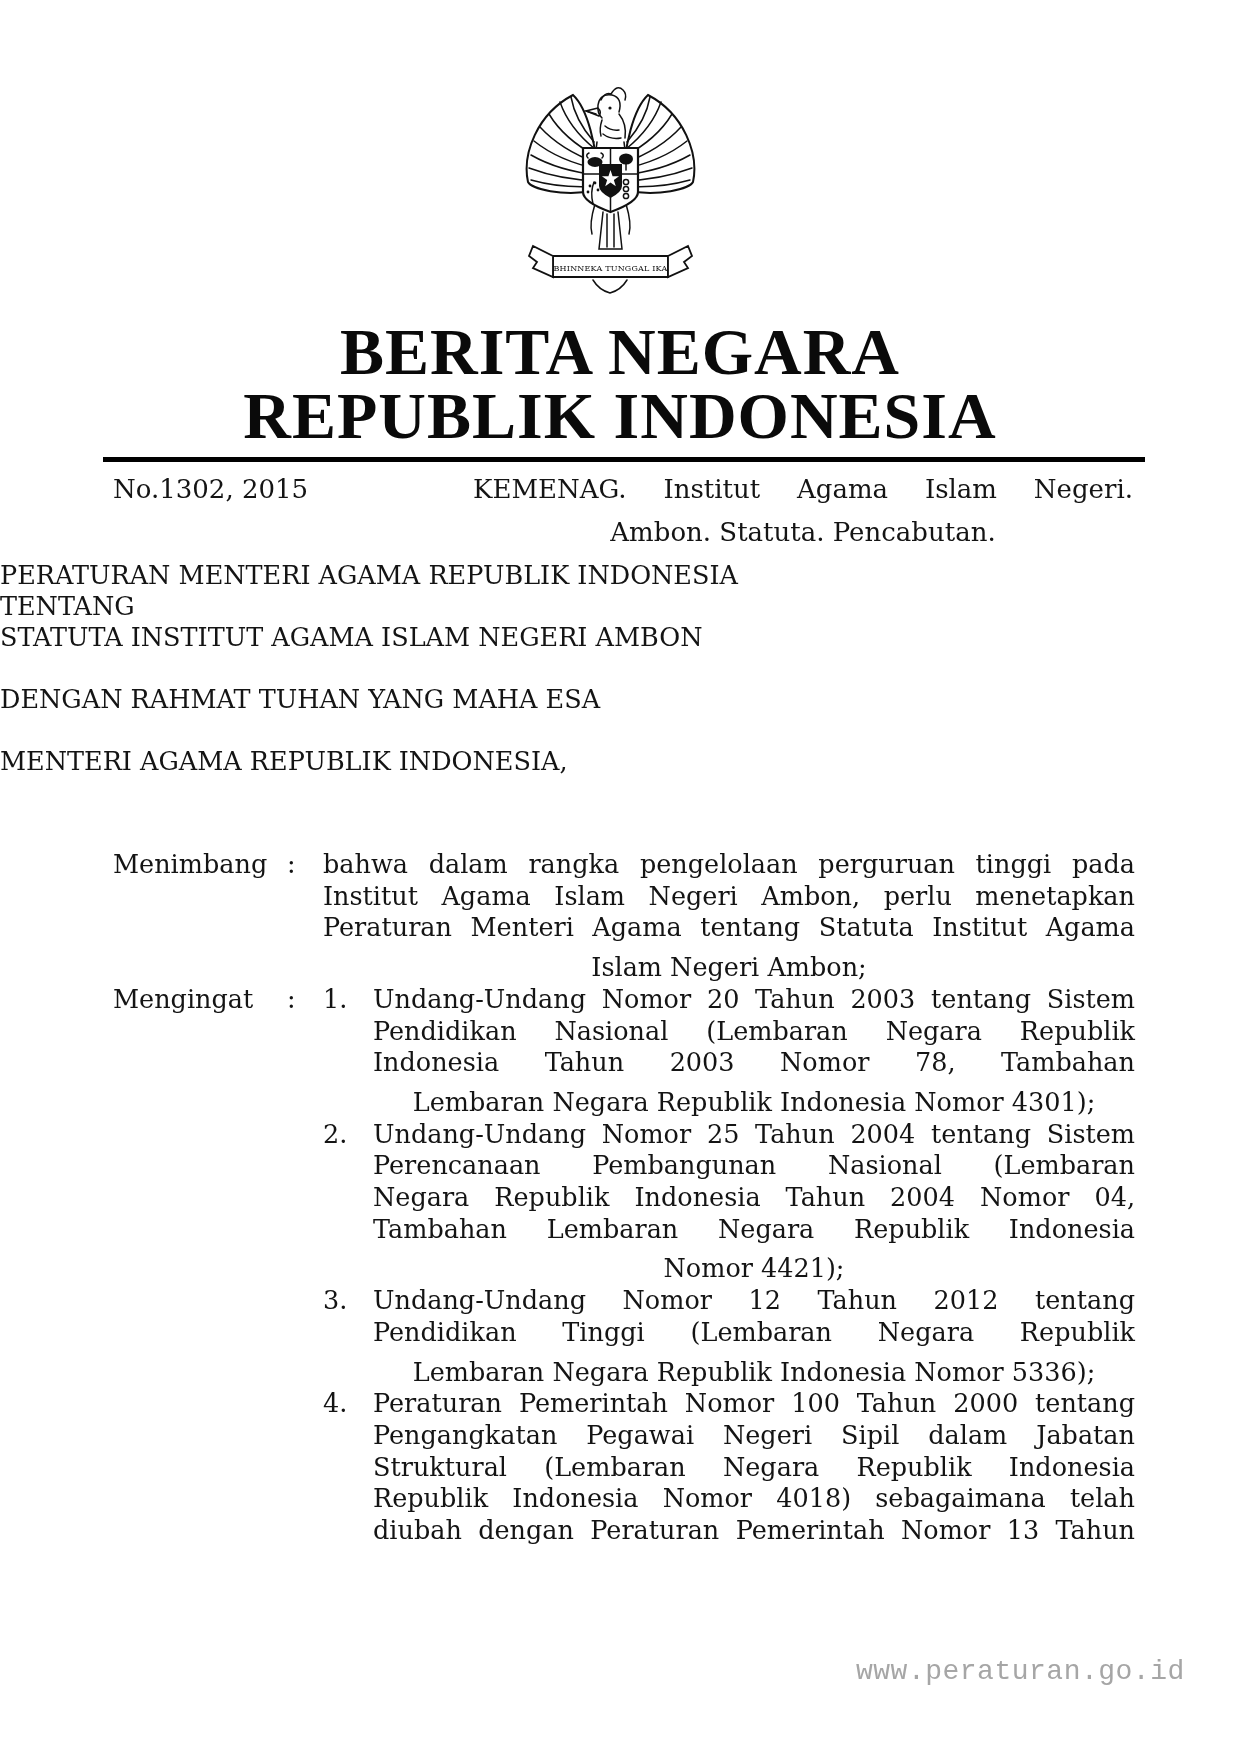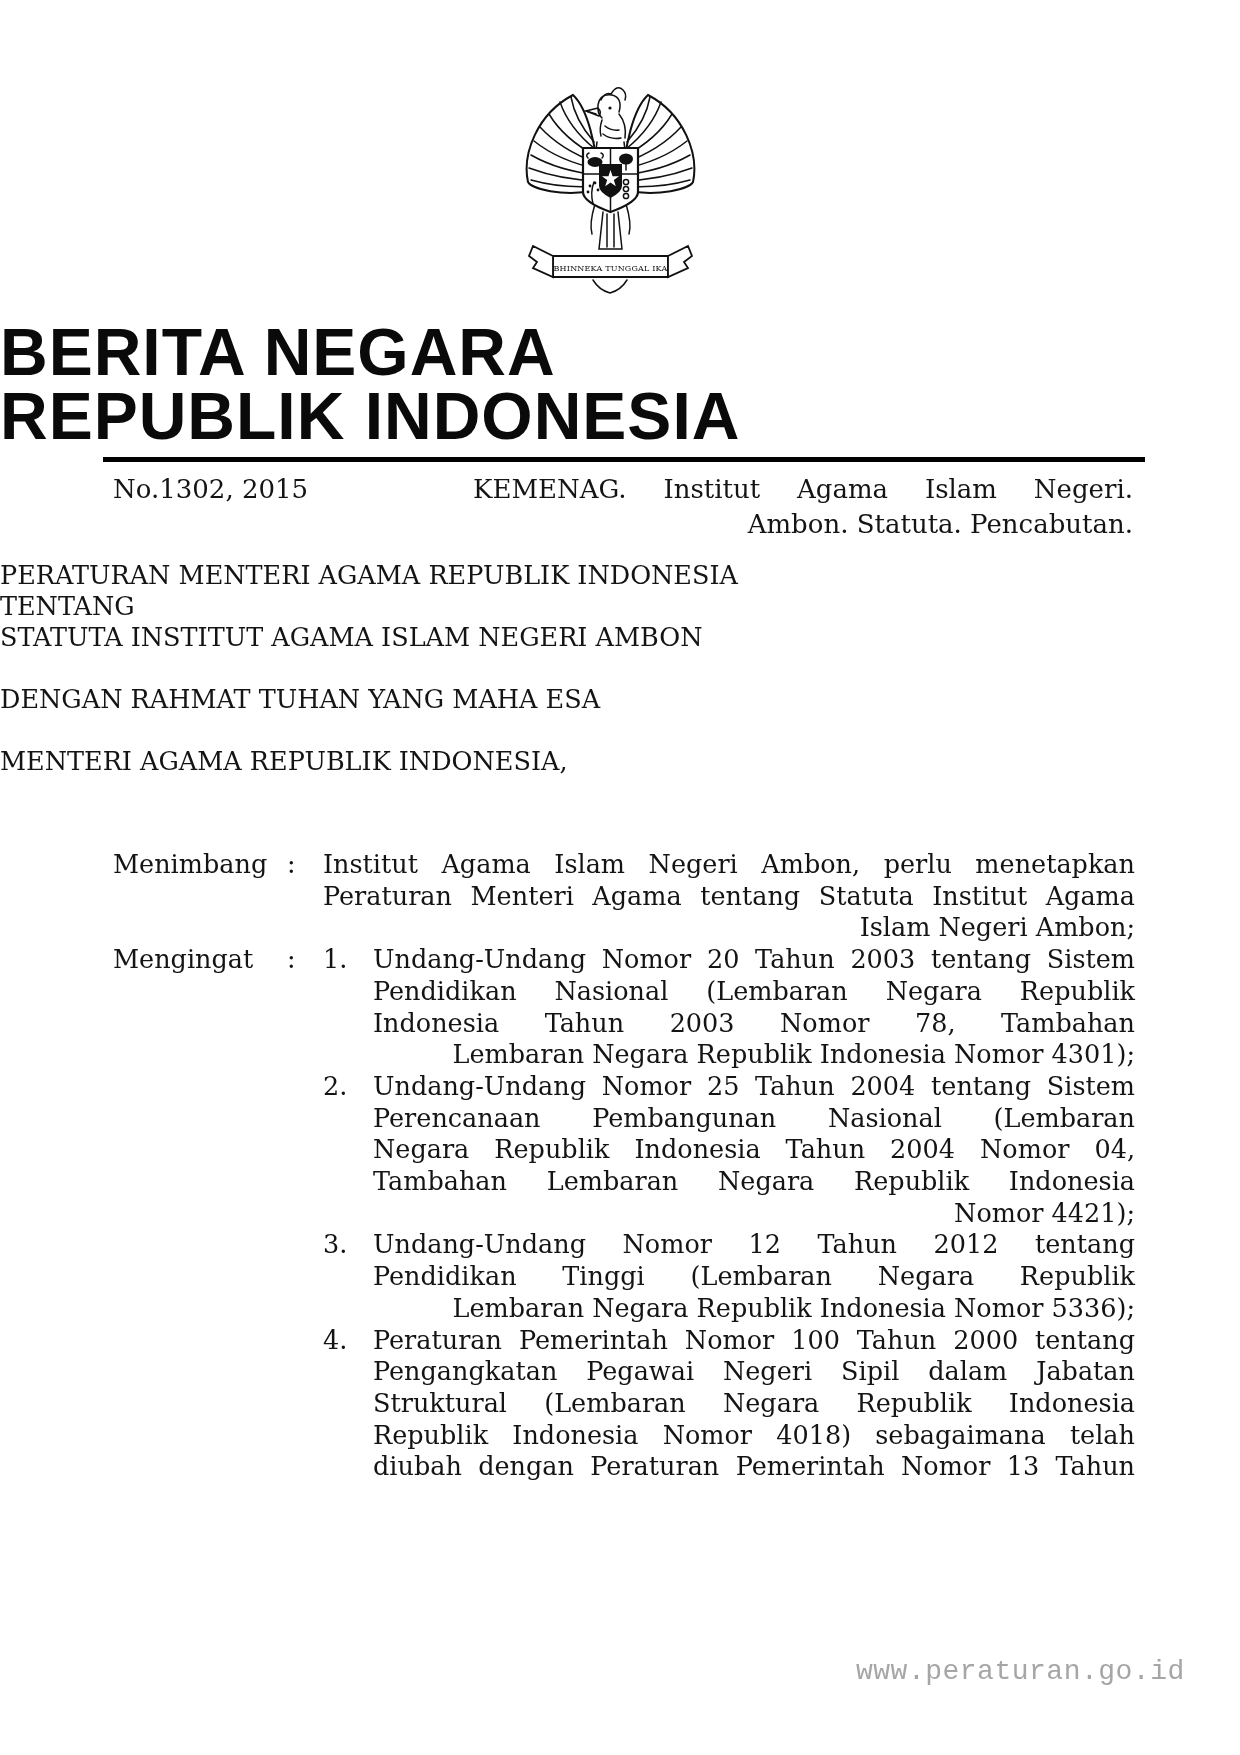--- a/index.html
+++ b/index.html
@@ -1,38 +1,38 @@
 <!DOCTYPE html>
 <html><head>
 <meta charset="utf-8">
 <style>
   html,body{margin:0;padding:0;background:#fff;}
   .page{position:relative;width:1240px;height:1755px;background:#ffffff;color:#141414;
         font-family:"DejaVu Serif",serif;overflow:hidden;}
   .emblem{position:absolute;left:523px;top:86px;width:175px;height:212px;}
   .emblem svg{width:100%;height:100%;}
-  .title{position:absolute;top:320px;left:0;width:100%;text-align:left;
-         font-family:Liberation Sans, sans-serif;font-weight:bold;font-size:66px;line-height:64px;
+  .title{position:absolute;top:320px;left:0;width:100%;text-align:center;
+         font-family:Liberation Serif, serif;font-weight:bold;font-size:66px;line-height:64px;
          letter-spacing:1px;color:#0a0a0a;}
   .rule{position:absolute;left:103px;top:457px;width:1042px;height:5px;background:#000;}
   .edition{position:absolute;left:113px;top:472px;font-size:26px;line-height:35px;}
   .subject{position:absolute;left:473px;top:472px;width:660px;font-size:26px;line-height:35px;}
   .center-block{position:absolute;top:560px;left:0;width:100%;text-align:left;
                 font-size:25.5px;line-height:31px;}
   .gap{height:31px;}
   .cons{position:absolute;left:113px;top:849px;width:1022px;font-size:25.5px;line-height:31.7px;}
   .row{display:flex;align-items:flex-start;}
   .lbl{width:174px;}
   .cln{width:36px;}
   .bod{width:812px;}
   .item{display:flex;align-items:flex-start;}
   .num{width:50px;}
   .txt{flex:1;min-width:0;}
   .jl{text-align:justify;text-align-last:justify;}
-  .jle{text-align:right;}
+  .jle{text-align:center;margin-top:8px;}
   .footer{position:absolute;left:856px;top:1656px;font-family:Liberation Mono, monospace;
           font-size:28px;color:#a6a6a6;letter-spacing:0.5px;}
 </style>
 </head>
 <body>
 
 <div class="page">
 
   <div class="emblem">
     <svg viewBox="0 0 175 212" xmlns="http://www.w3.org/2000/svg">
@@ -146,20 +146,21 @@
     <div>MENTERI AGAMA REPUBLIK INDONESIA,</div>
   </div>
 
   <div class="cons">
 
     <div class="row">
       <div class="lbl">Menimbang</div>
       <div class="cln">:</div>
       <div class="bod">
         <div class="txt">
+          <div class="jl">bahwa dalam rangka pengelolaan perguruan tinggi pada</div>
           <div class="jl">Institut Agama Islam Negeri Ambon, perlu menetapkan</div>
           <div class="jl">Peraturan Menteri Agama tentang Statuta Institut Agama</div>
           <div class="jle">Islam Negeri Ambon;</div>
         </div>
       </div>
     </div>
 
     <div class="row">
       <div class="lbl">Mengingat</div>
       <div class="cln">:</div>

